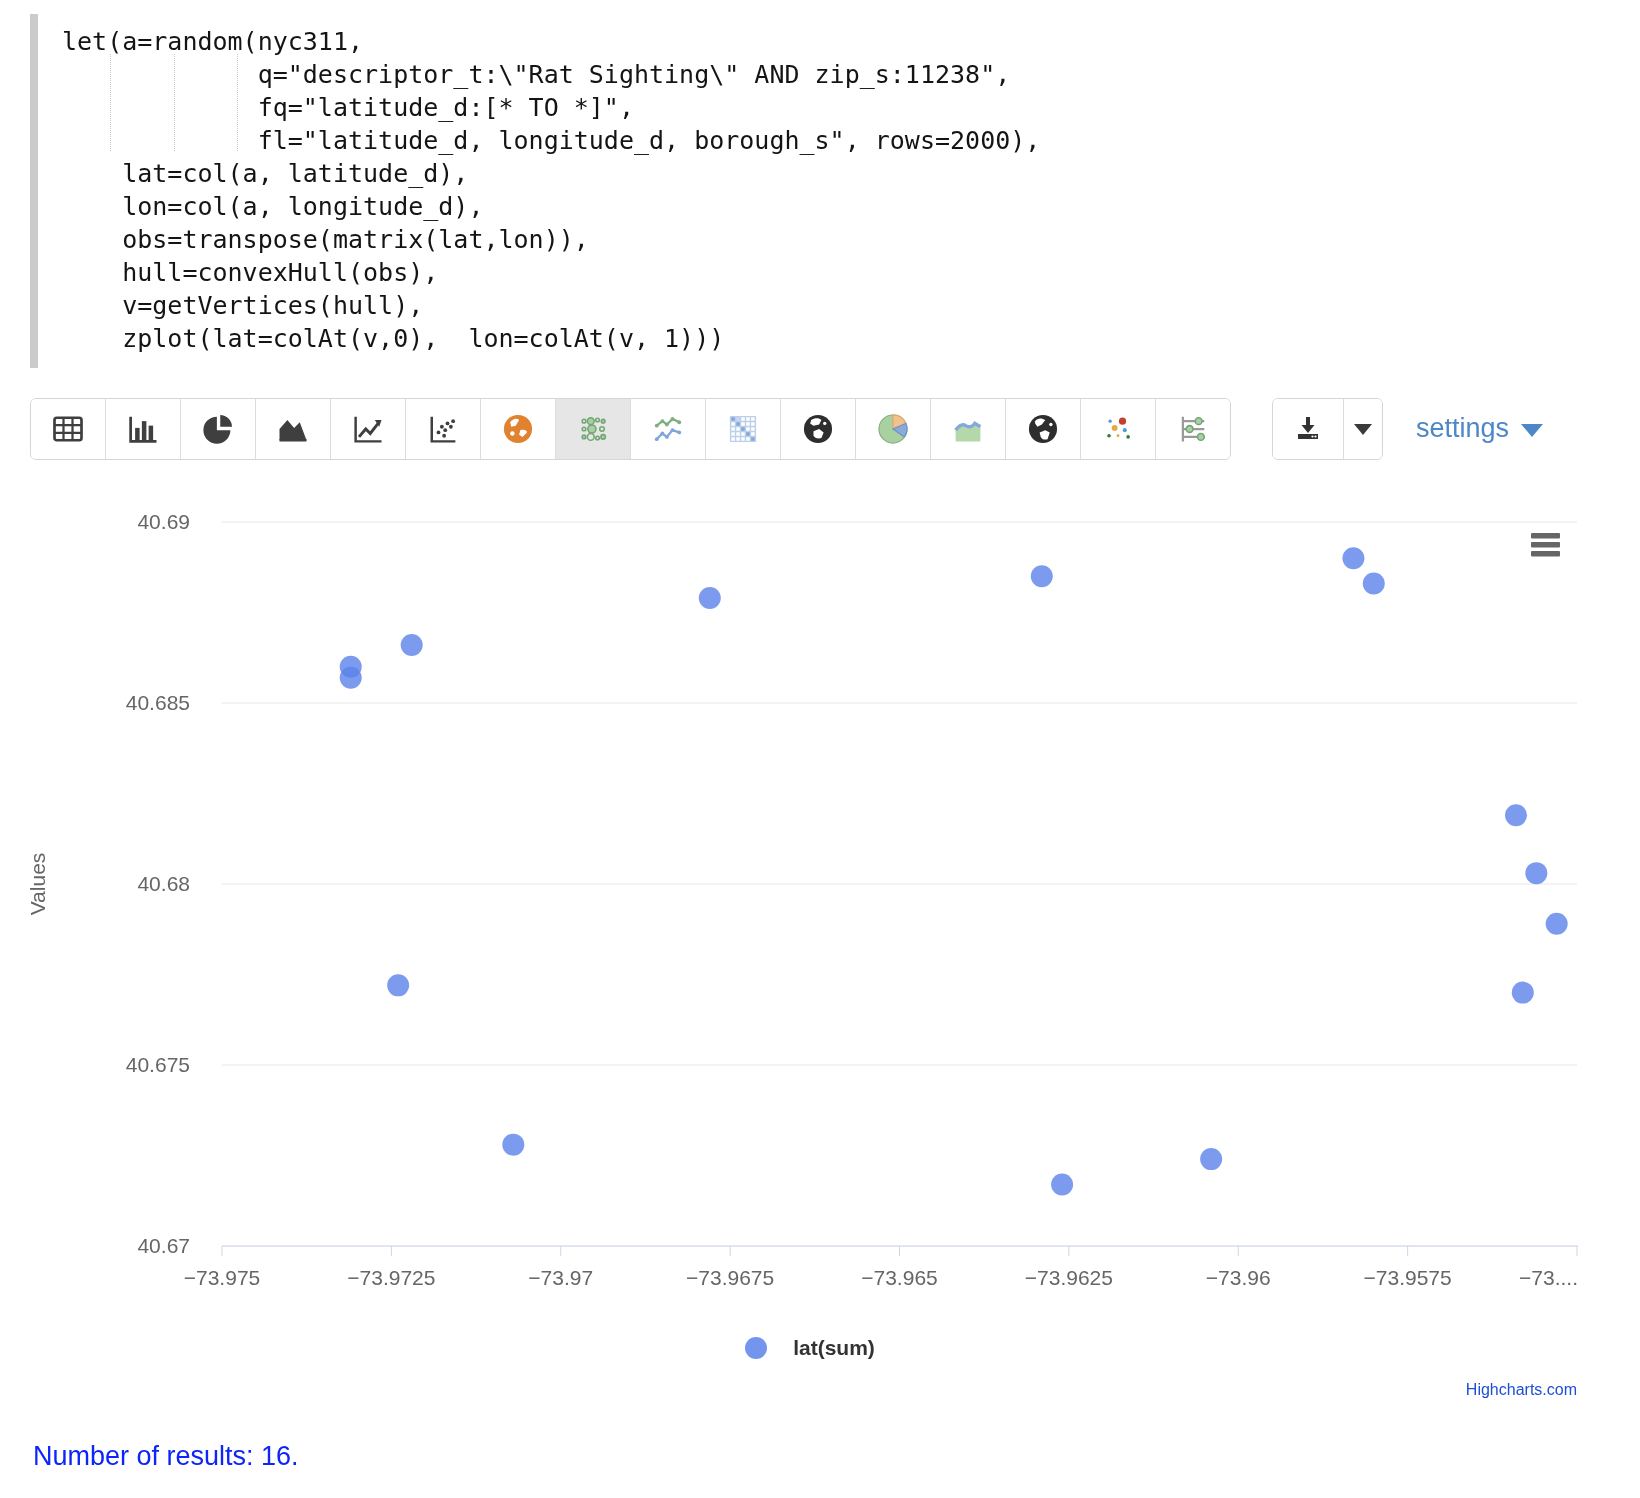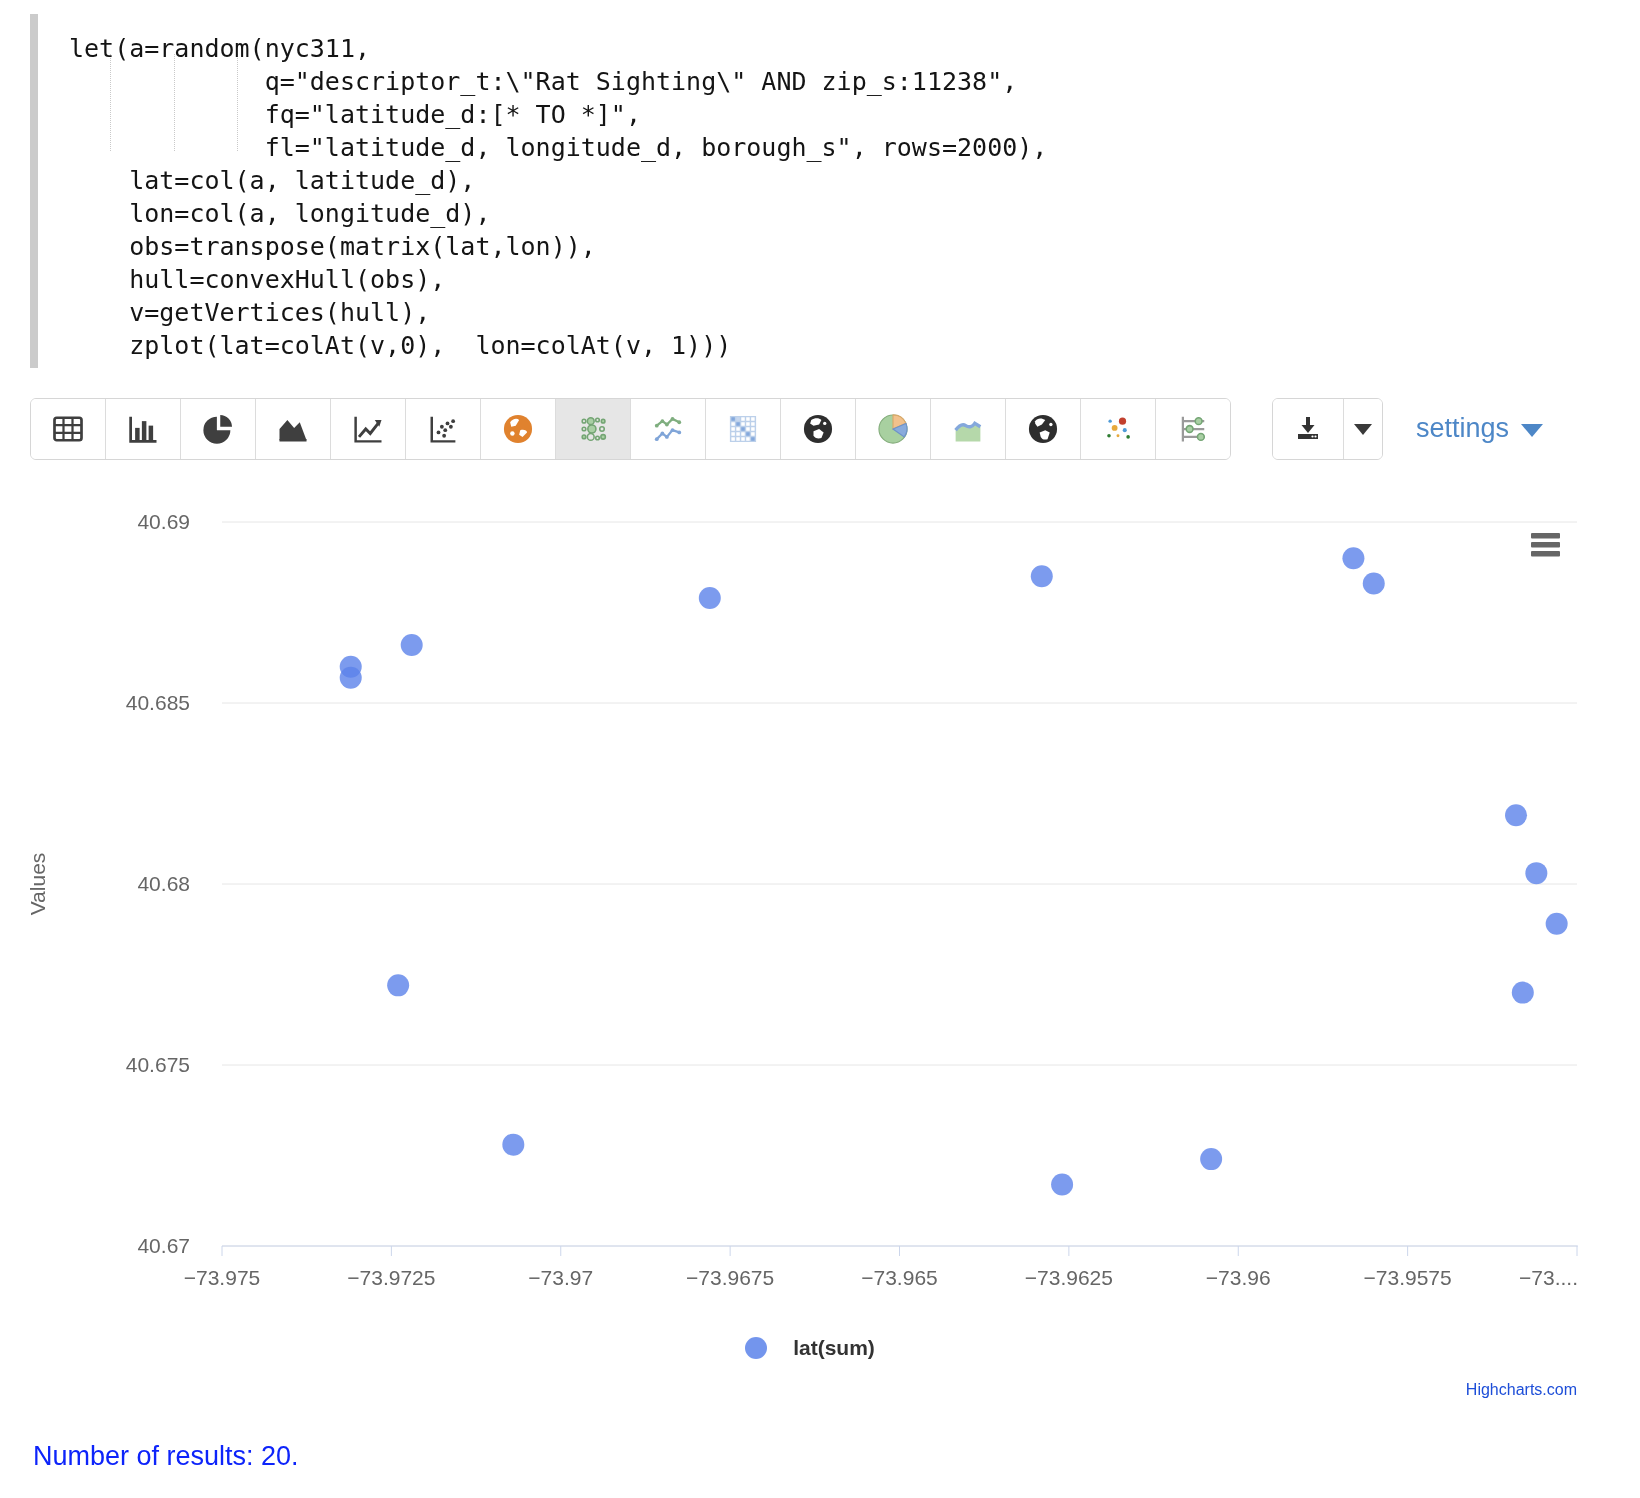--- a/index.html
+++ b/index.html
@@ -2,21 +2,21 @@
 <html><head>
 <meta charset="utf-8">
 <style>
   html,body{margin:0;padding:0;background:#ffffff;}
   body{width:1640px;height:1498px;position:relative;overflow:hidden;
        font-family:"Liberation Sans",sans-serif;}
 
   
   .editor{position:absolute;left:0;top:0;width:1640px;height:380px;}
   .gutter-bar{position:absolute;left:30px;top:14px;width:8px;height:354px;background:#cbcbcb;}
-  .code{position:absolute;left:53px;top:16px;margin:16px;
+  .code{position:absolute;left:53px;top:16px;margin:9px;
         font-family:"DejaVu Sans Mono","Liberation Mono",monospace;
         font-size:25px;line-height:33px;color:#141414;white-space:pre;}
   .indent-guide{position:absolute;top:54px;height:97px;width:0;border-left:1px dotted #c9c9c9;}
   .ig1{left:110px}.ig2{left:174px}.ig3{left:237px}
 
   
   .toolbar{position:absolute;left:0;top:398px;width:1640px;height:62px;}
   .btn-group{position:absolute;top:0;display:flex;align-items:stretch;
              border:1px solid #d6d6d6;border-radius:6px;background:#fff;overflow:hidden;height:60px;}
   .charts-group{left:30px;}
@@ -314,13 +314,13 @@
     </svg>
 </div>
 
 <div class="legend">
   <span class="legend-marker" style="background: rgb(91, 130, 234);"></span>
   <span class="legend-label">lat(sum)</span>
 </div>
 
 <div class="credits">Highcharts.com</div>
 
-<div class="footer-note">Number of results: 20.</div>
+<div class="footer-note">Number of results: 16.</div>
 
 </body></html>

